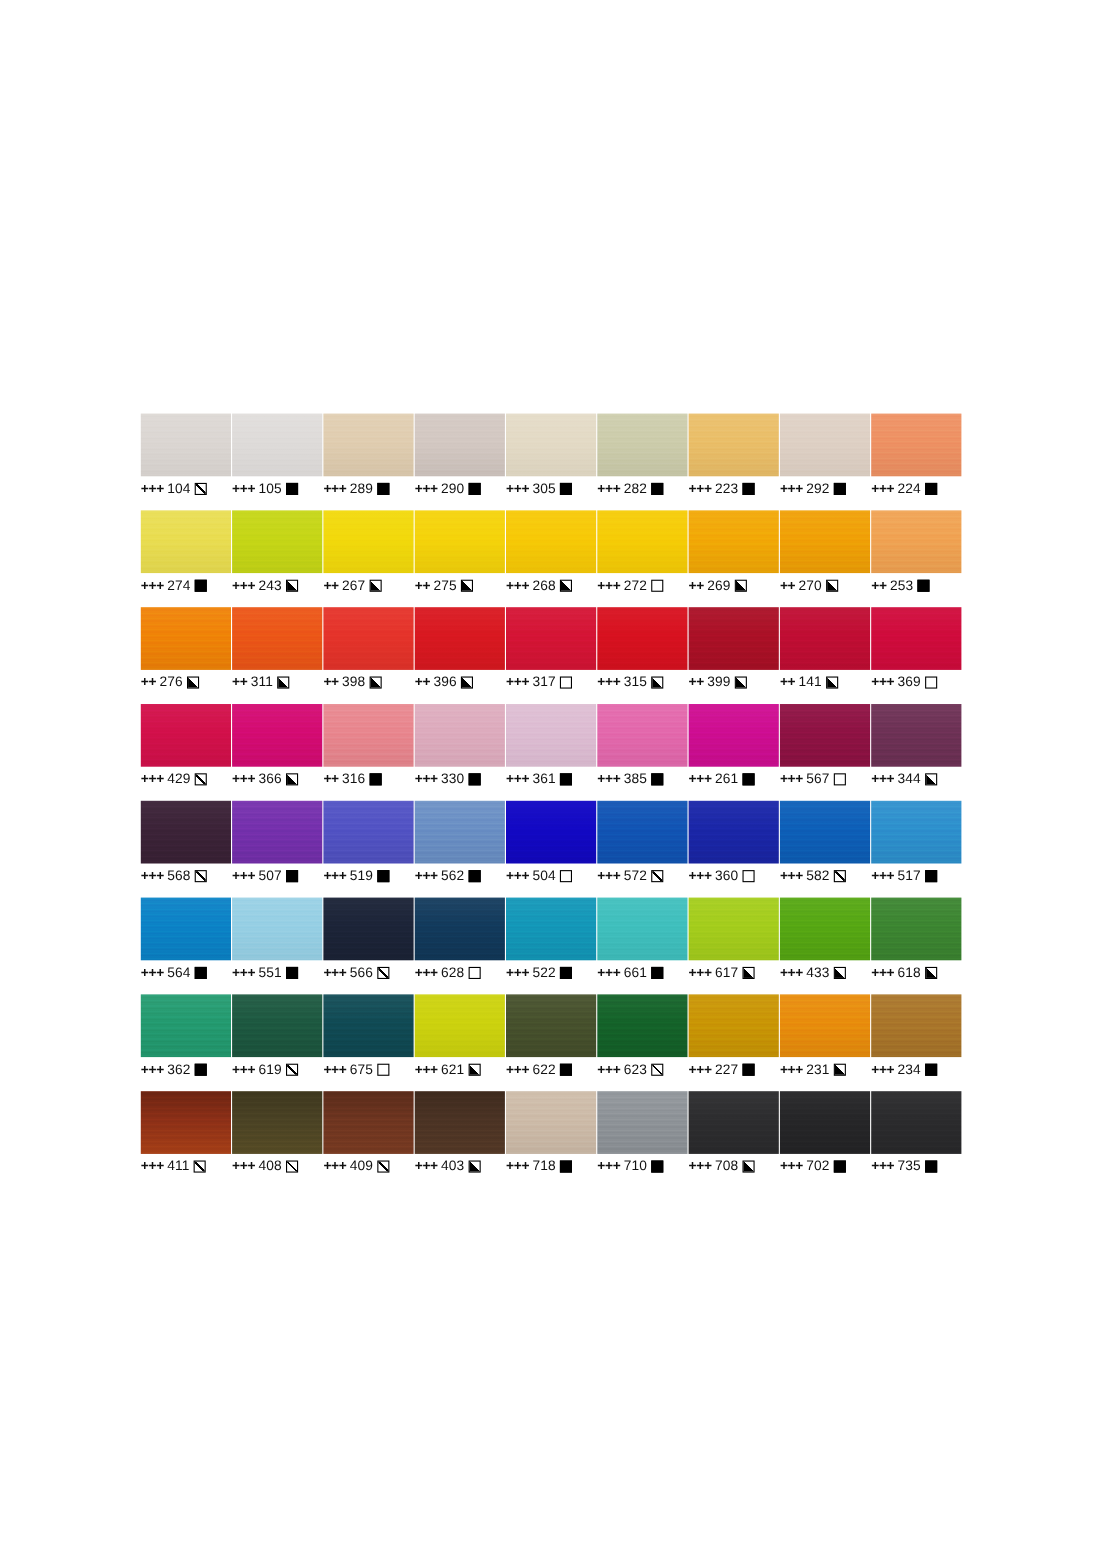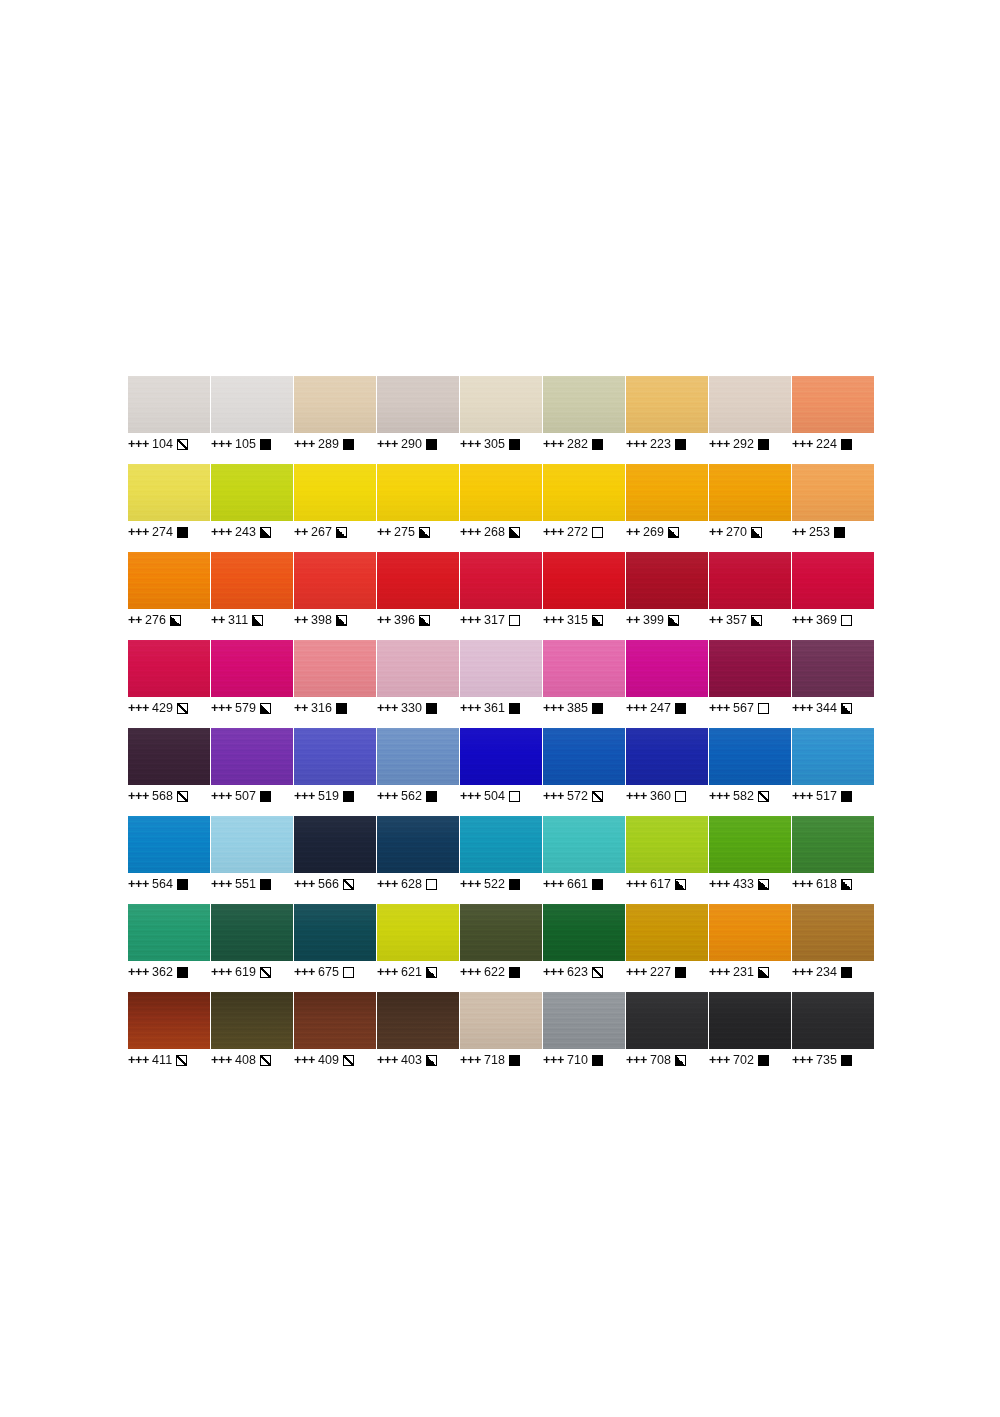--- a/index.html
+++ b/index.html
@@ -419,21 +419,21 @@
           <span class="op-icon op-semiopaque"></span>
         </div>
       </div>
       <div class="swatch-cell">
         <div class="swatch-chip" style="background: rgb(192, 13, 51);">
           <div class="shade" style="background: linear-gradient(rgba(255, 255, 255, 0.05) 0%, rgba(0, 0, 0, 0) 45%, rgba(0, 0, 0, 0.06) 100%);"></div>
           <div class="tex"></div>
         </div>
         <div class="swatch-label">
           <span class="lab-plus">++</span>
-          <span class="lab-num">357</span>
+          <span class="lab-num">141</span>
           <span class="op-icon op-semiopaque"></span>
         </div>
       </div>
       <div class="swatch-cell">
         <div class="swatch-chip" style="background: rgb(208, 11, 60);">
           <div class="shade" style="background: linear-gradient(rgba(255, 255, 255, 0.05) 0%, rgba(0, 0, 0, 0) 45%, rgba(0, 0, 0, 0.06) 100%);"></div>
           <div class="tex"></div>
         </div>
         <div class="swatch-label">
           <span class="lab-plus">+++</span>
@@ -452,21 +452,21 @@
           <span class="op-icon op-semitransparent"></span>
         </div>
       </div>
       <div class="swatch-cell">
         <div class="swatch-chip" style="background: rgb(212, 11, 114);">
           <div class="shade" style="background: linear-gradient(rgba(255, 255, 255, 0.05) 0%, rgba(0, 0, 0, 0) 45%, rgba(0, 0, 0, 0.06) 100%);"></div>
           <div class="tex"></div>
         </div>
         <div class="swatch-label">
           <span class="lab-plus">+++</span>
-          <span class="lab-num">579</span>
+          <span class="lab-num">366</span>
           <span class="op-icon op-semiopaque"></span>
         </div>
       </div>
       <div class="swatch-cell">
         <div class="swatch-chip" style="background: rgb(232, 134, 142);">
           <div class="shade" style="background: linear-gradient(rgba(255, 255, 255, 0.07) 0%, rgba(0, 0, 0, 0) 45%, rgba(0, 0, 0, 0.05) 100%);"></div>
           <div class="tex"></div>
         </div>
         <div class="swatch-label">
           <span class="lab-plus">++</span>
@@ -507,21 +507,21 @@
           <span class="op-icon op-opaque"></span>
         </div>
       </div>
       <div class="swatch-cell">
         <div class="swatch-chip" style="background: rgb(206, 13, 145);">
           <div class="shade" style="background: linear-gradient(rgba(255, 255, 255, 0.05) 0%, rgba(0, 0, 0, 0) 45%, rgba(0, 0, 0, 0.06) 100%);"></div>
           <div class="tex"></div>
         </div>
         <div class="swatch-label">
           <span class="lab-plus">+++</span>
-          <span class="lab-num">247</span>
+          <span class="lab-num">261</span>
           <span class="op-icon op-opaque"></span>
         </div>
       </div>
       <div class="swatch-cell">
         <div class="swatch-chip" style="background: rgb(142, 18, 67);">
           <div class="shade" style="background: linear-gradient(rgba(255, 255, 255, 0.05) 0%, rgba(0, 0, 0, 0) 45%, rgba(0, 0, 0, 0.07) 100%);"></div>
           <div class="tex"></div>
         </div>
         <div class="swatch-label">
           <span class="lab-plus">+++</span>

